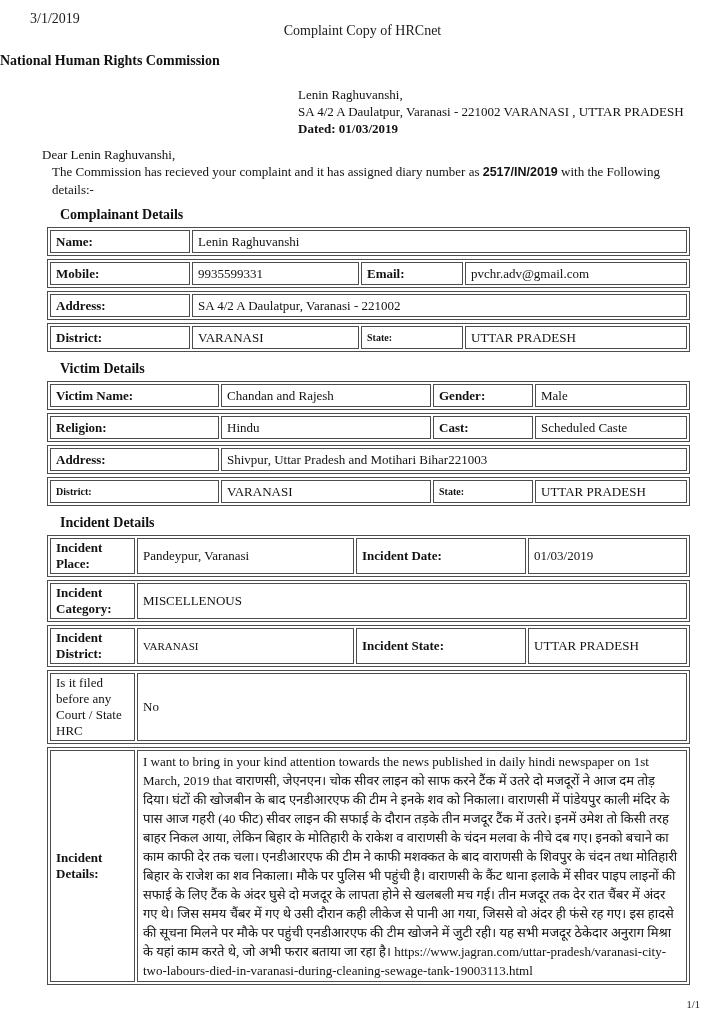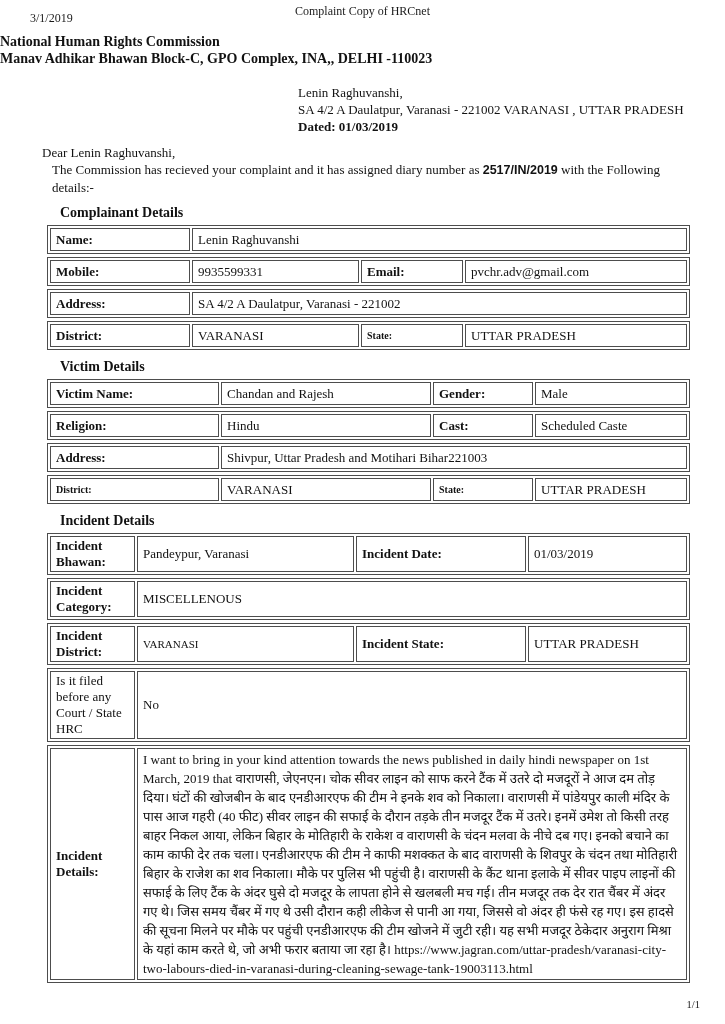--- a/index.html
+++ b/index.html
@@ -12,23 +12,23 @@
     height: 1024px;
     position: relative;
     font-family: "Liberation Serif", "DejaVu Serif", serif;
     font-size: 13px;
     color: #121212;
     overflow: hidden;
   }
   
   .page-header {
     position: relative;
-    padding-top: 4px;
+    padding-top: 23px;
     height: 16px;
-    font-size: 12px;
+    font-size: 14px;
     color: #1a1a1a;
   }
   .page-header .hdr-date { position: absolute; left: 30px; top: 11px; }
   .page-header .hdr-title { text-align: center; }
   
   .letterhead {
     margin-top: 13px;
     text-align: left;
     font-weight: bold;
     font-size: 14px;
@@ -108,21 +108,20 @@
 </head>
 <body>
 
 <div class="page-header">
   <span class="hdr-date">3/1/2019</span>
   <div class="hdr-title">Complaint Copy of HRCnet</div>
 </div>
 
 <div class="letterhead">
   <div>National Human Rights Commission</div>
-  <div>Manav Adhikar Bhawan Block-C, GPO Complex, INA,, DELHI -110023</div>
 </div>
 
 <div class="recipient">
   <div>Lenin Raghuvanshi,</div>
   <div>SA 4/2 A Daulatpur, Varanasi - 221002 VARANASI , UTTAR PRADESH</div>
   <div class="dated">Dated: 01/03/2019</div>
 </div>
 
 <div class="salutation">Dear Lenin Raghuvanshi,</div>
 <div class="intro"><span>The Commission has recieved your complaint and it has assigned diary number as </span><span class="diary-no">2517/IN/2019</span><span> with the Following details:-</span></div>
@@ -216,21 +215,21 @@
   </tbody>
     </table>
 </div>
 
 <div class="section">
   <div class="section-heading">Incident Details</div>
 
   <table class="row-table">
     <tbody>
         <tr>
-      <td class="lbl i-col1">Incident Bhawan:</td>
+      <td class="lbl i-col1">Incident Place:</td>
       <td class="i-col2">Pandeypur, Varanasi</td>
       <td class="lbl i-col3">Incident Date:</td>
       <td>01/03/2019</td>
     </tr>
   </tbody>
     </table>
 
   <table class="row-table">
     <tbody>
         <tr>

